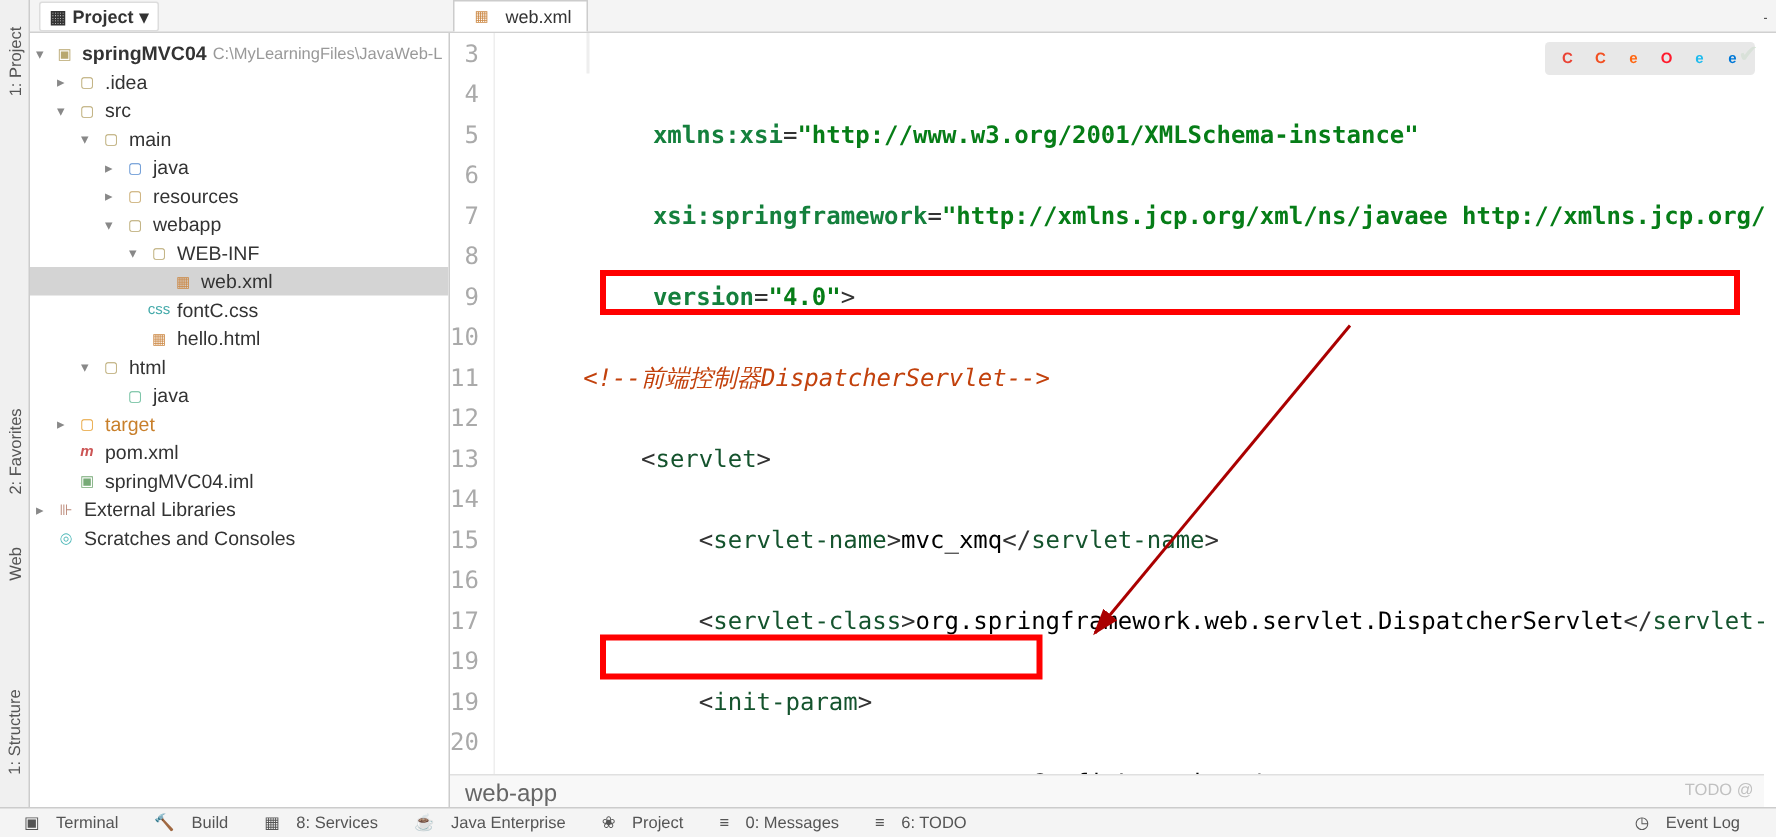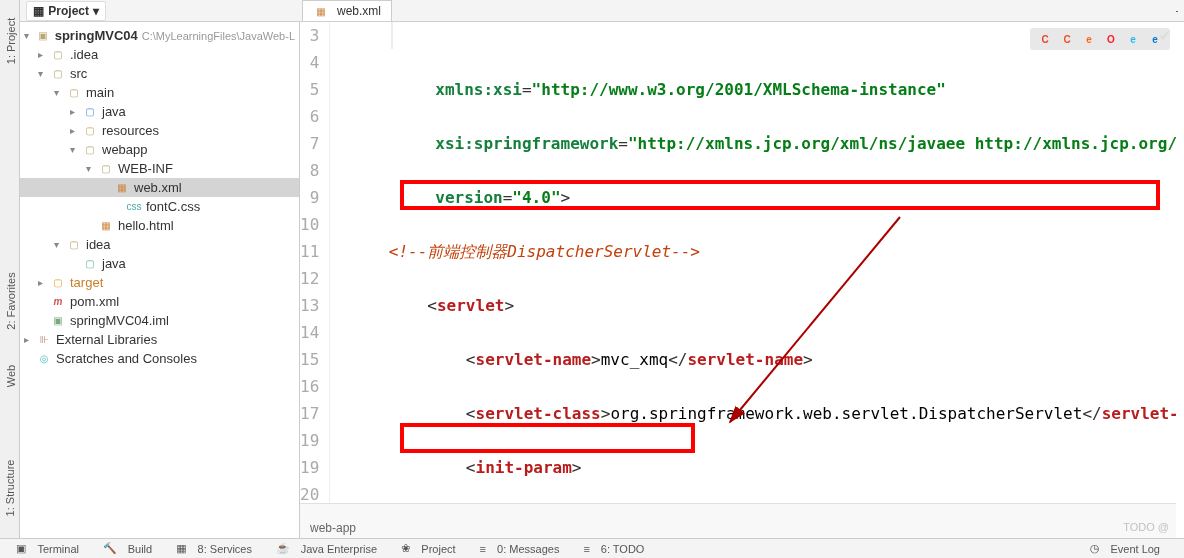--- a/index.html
+++ b/index.html
@@ -22,28 +22,28 @@
 .editor-area { position:absolute; left:300px; right:8px; top:0; bottom:20px; background:#fff; display:flex; flex-direction:column;}
 .tab-bar { height:22px; background:#f4f4f4; border-bottom:1px solid #d0d0d0; display:flex; align-items:center; position:relative; }
 .tab { padding:2px 10px; background:#fff; border:1px solid #ccc; border-bottom:none; margin-left:2px; display:flex; align-items:center; gap:4px; font-size:12px; }
 .browser-icons { position:absolute; right:6px; top:28px; display:flex; gap:6px; z-index:5; background:rgba(230,230,230,0.92); padding:3px 7px; border-radius:3px;}
 .browser-icons span { width:16px; height:16px; border-radius:50%; display:flex; align-items:center; justify-content:center; font-size:10px; font-weight:bold;}
 .editor { flex:1; display:flex; font-family:Consolas,monospace; font-size:16px; overflow:auto; position:relative; line-height:27px;}
 .gutter { width:55px; background:#fff; border-right:1px solid #eee; color:#aaa; text-align:right; padding:0 10px 0 0; user-select:none; }
 .gutter div { height:27px; }
 .code { flex:1; padding-left:20px; position:relative; white-space:pre; }
 .code div { height:27px; }
-.tag { color:#b91c1c; font-weight:bold; }
+.tag { color:#14532d; font-weight:normal; }
 .attr { color:#15803d; font-weight:bold; }
 .val { color:#067d17; font-weight:bold; }
 .txt { color:#000; }
 .cmt { color:#c2410c; font-style:italic; }
 .redbox { border:4px solid #ff0000; position:absolute; pointer-events:none; }
 .arrow-overlay { position:absolute; pointer-events:none; }
-.breadcrumb-bar { height:22px; background:#f8f8f8; border-top:1px solid #e0e0e0; padding:17px 10px; color:#666; font-size:12px; }
+.breadcrumb-bar { height:22px; background:#f8f8f8; border-top:1px solid #e0e0e0; padding:4px 10px; color:#666; font-size:16px; }
 .bottom-bar { position:absolute; left:0; right:0; bottom:0; height:20px; background:#f4f4f4; border-top:1px solid #ccc; display:flex; align-items:center; padding:0 8px; font-size:11px; color:#555; }
 .bottom-bar span { padding:0 8px; cursor:pointer; display:flex; align-items:center; gap:3px;}
 .bottom-bar .right { margin-left:auto; display:flex; }
 .watermark { position:absolute; right:15px; bottom:25px; color:#bbb; font-size:11px; opacity:0.9;}
 .check { position:absolute; right:4px; top:26px; color:#4a4; font-size:16px;}
 </style>
 </head>
 <body>
 
 <div class="left-bar">
@@ -107,32 +107,32 @@
       </div>
     <div class="tree-row" style="padding-left:66px;">
         <span class="arrow">▾</span>
         <span class="icon folder-icon">▢</span>
         <span>WEB-INF</span>
       </div>
     <div class="tree-row selected" style="padding-left:94px;">
         <span class="icon" style="color:#c84;">▦</span>
         <span>web.xml</span>
       </div>
-    <div class="tree-row" style="padding-left:106px;">
+    <div class="tree-row" style="padding-left:78px;">
         <span class="icon" style="color:#4aa;">css</span>
         <span>fontC.css</span>
       </div>
     <div class="tree-row" style="padding-left:78px;">
         <span class="icon" style="color:#c84;">▦</span>
         <span>hello.html</span>
       </div>
     <div class="tree-row" style="padding-left:34px;">
         <span class="arrow">▾</span>
         <span class="icon folder-icon">▢</span>
-        <span>idea</span>
+        <span>html</span>
       </div>
     <div class="tree-row" style="padding-left:62px;">
         <span class="icon" style="color:#6b9;">▢</span>
         <span>java</span>
       </div>
     <div class="tree-row" style="padding-left:18px;">
         <span class="arrow">▸</span>
         <span class="icon" style="color:#e7a339;">▢</span>
         <span style="color:#c87f2a;">target</span>
       </div>

